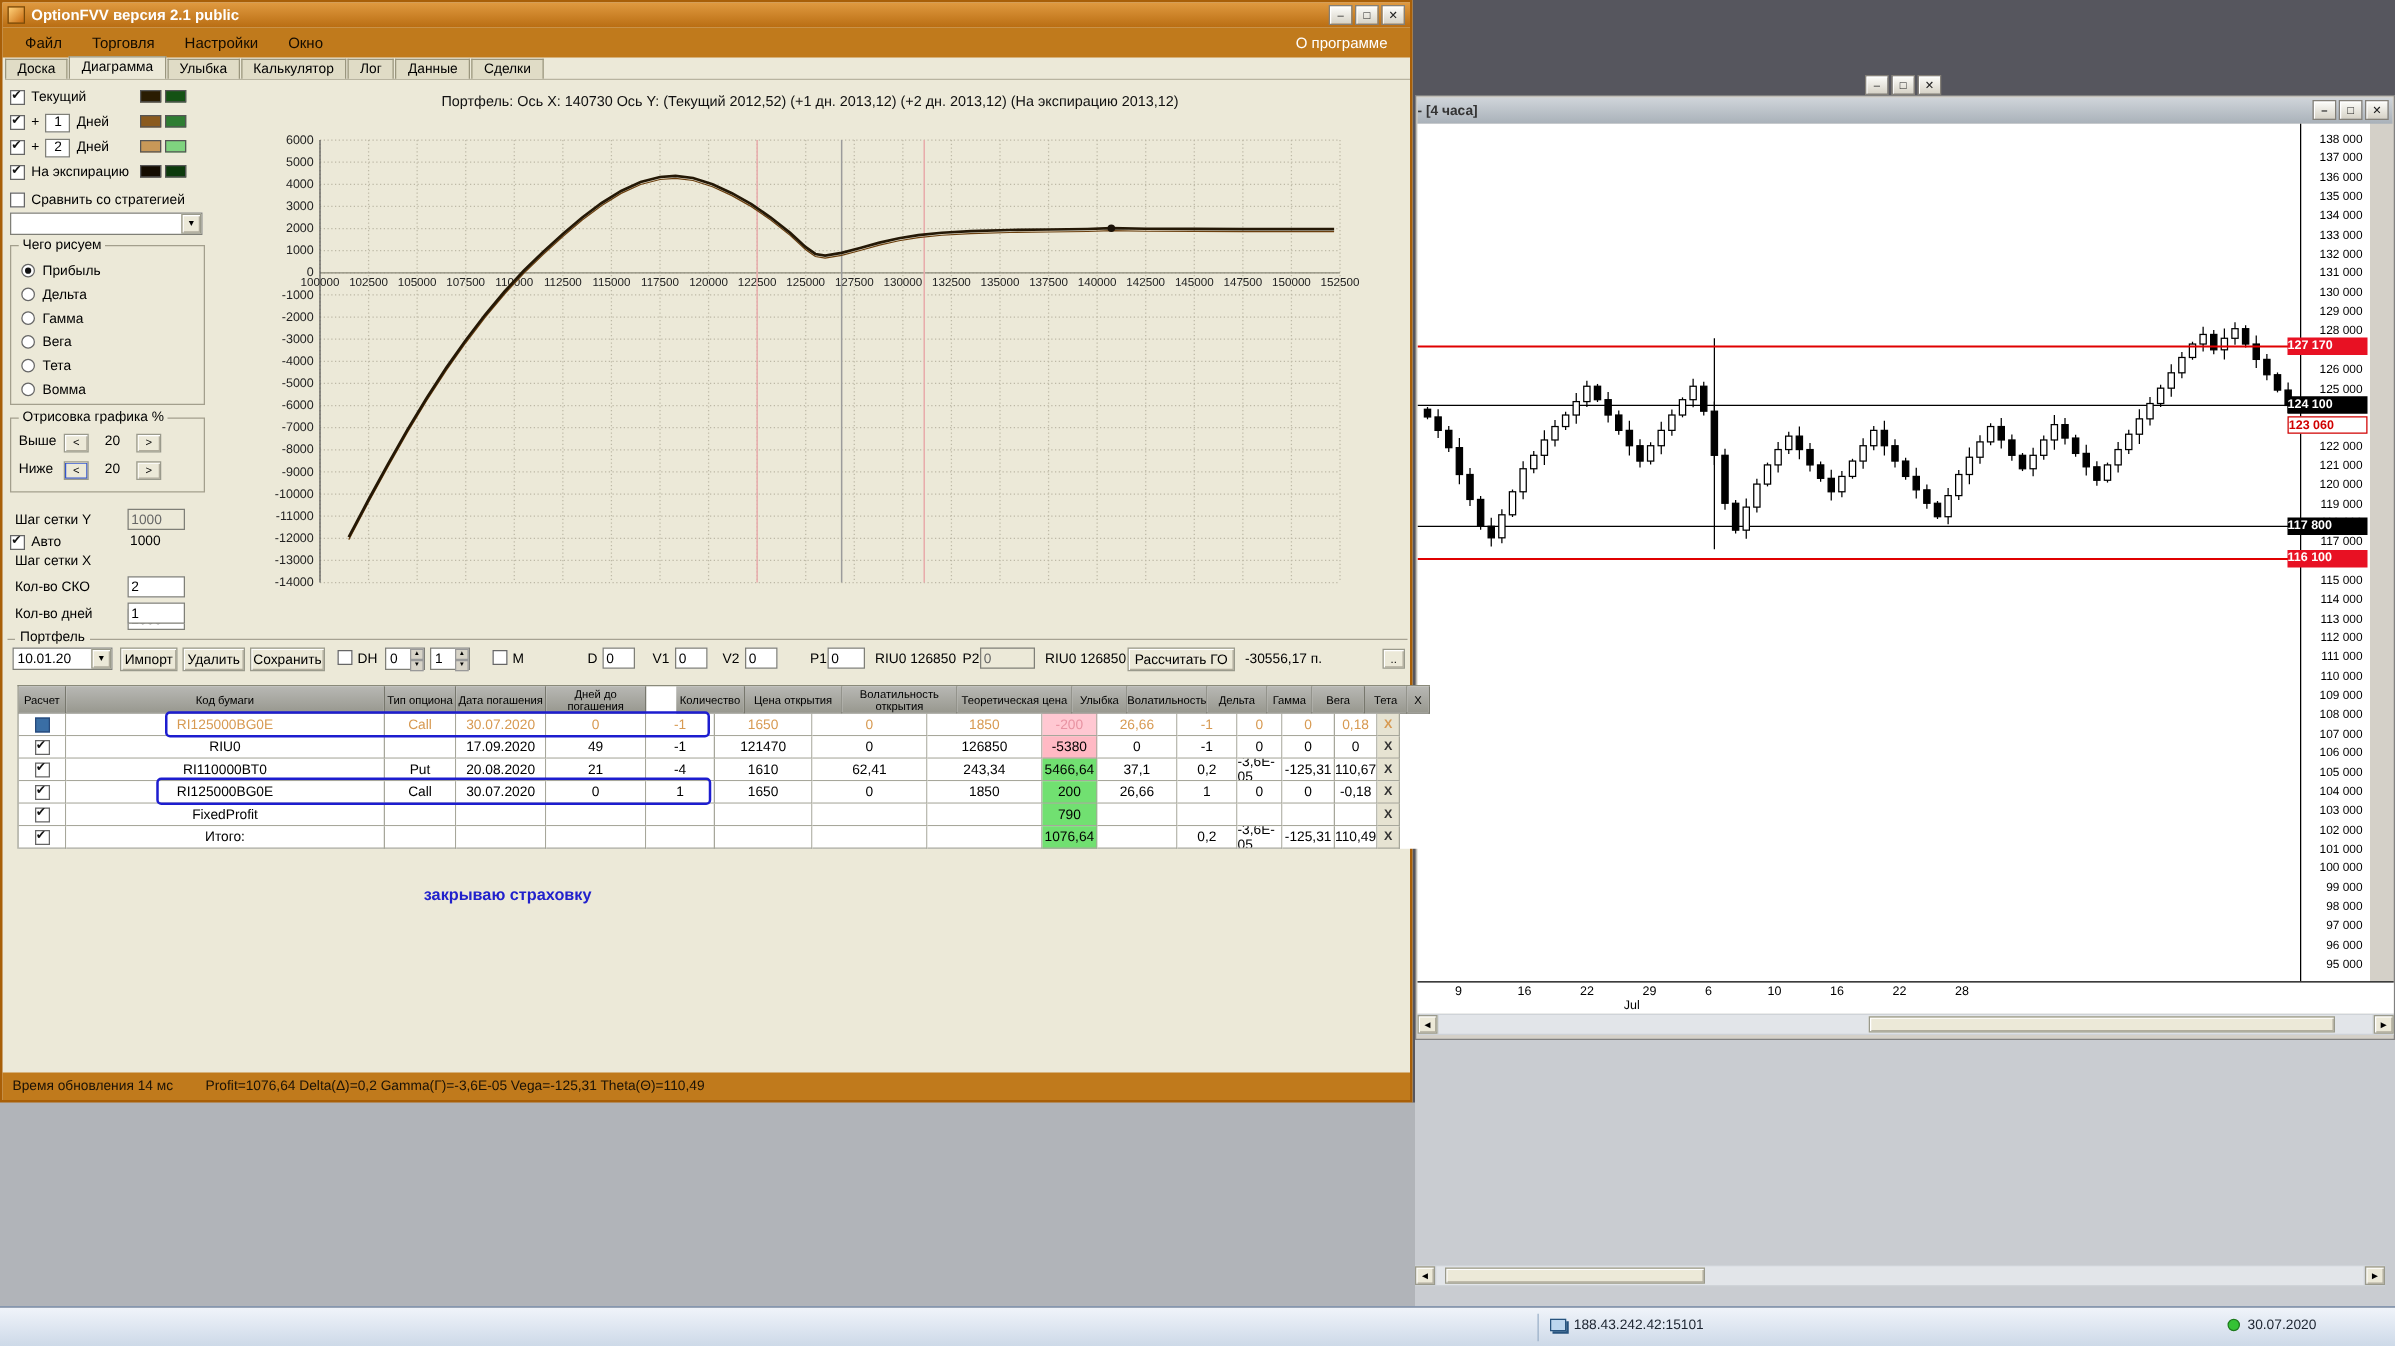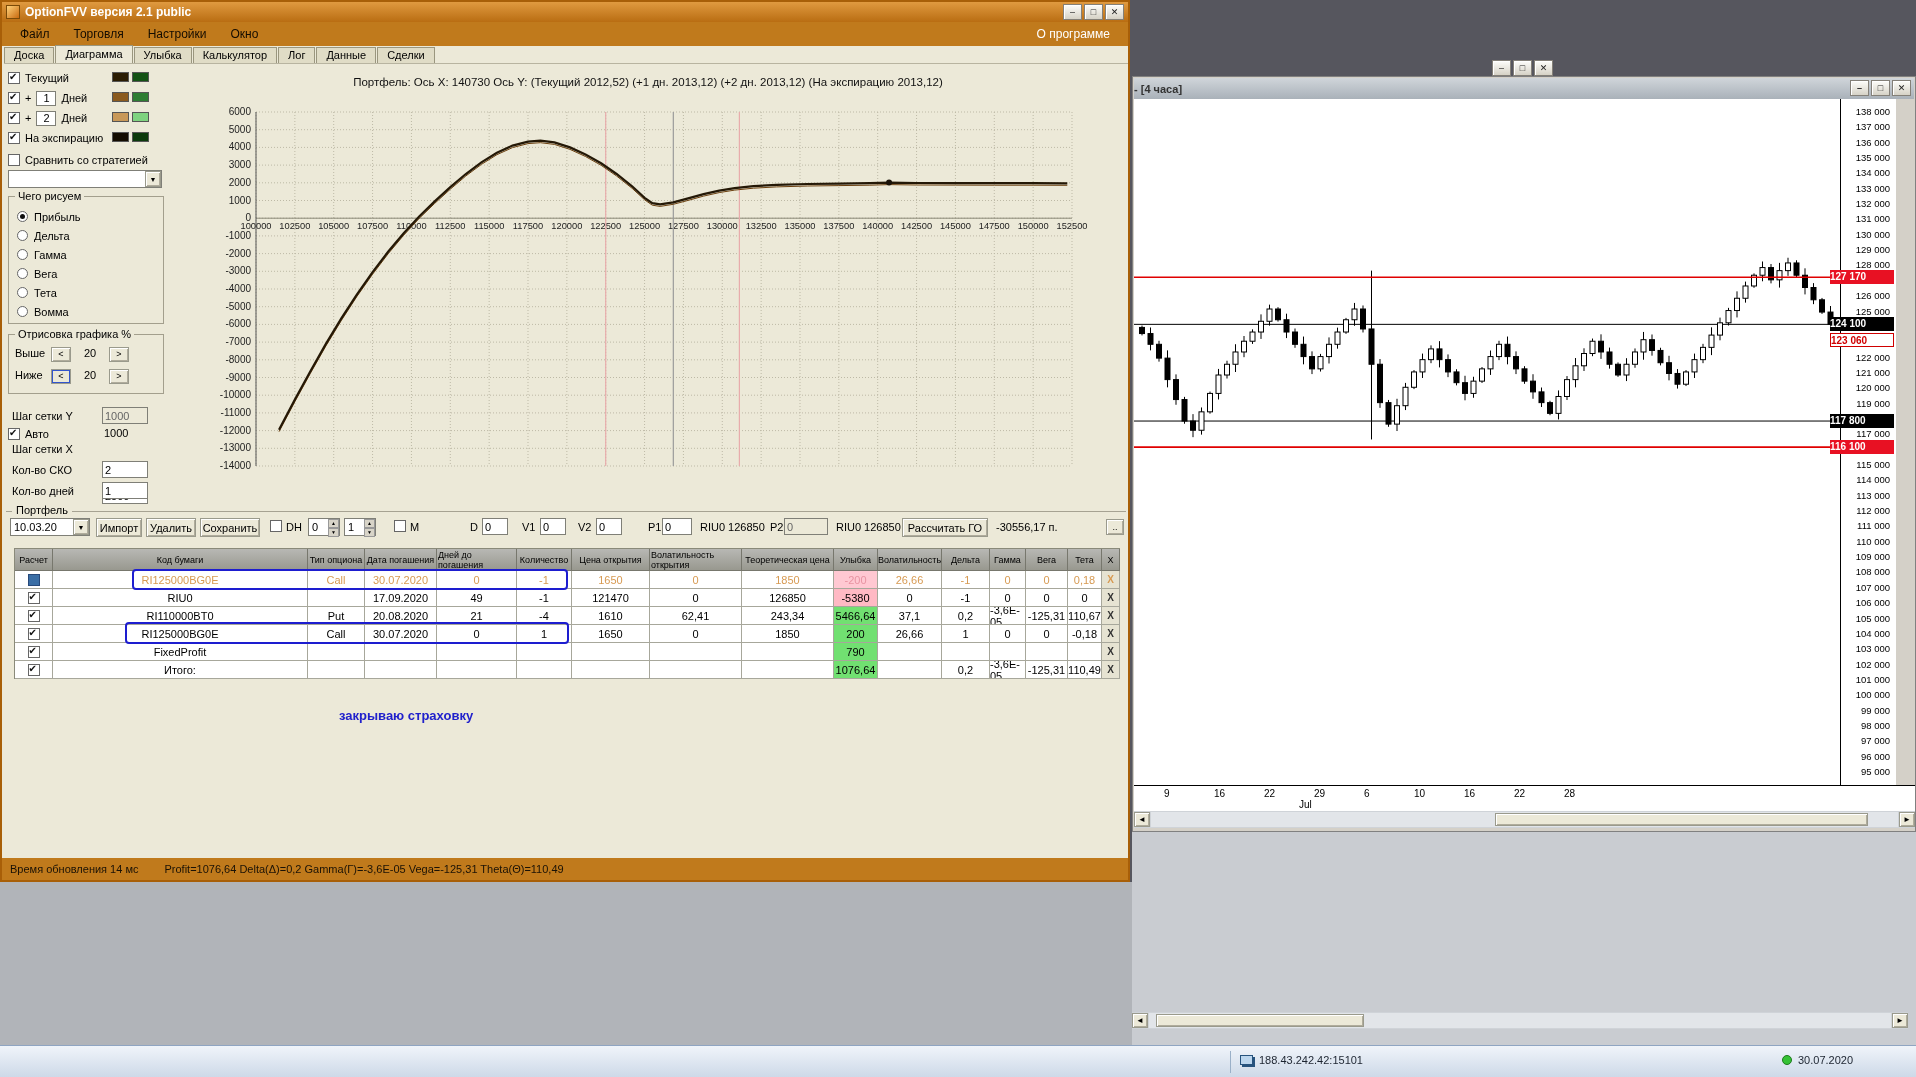--- a/index.html
+++ b/index.html
@@ -62,21 +62,21 @@
 .pbtn{position:absolute;top:2px;height:19px;font:11px "Liberation Sans",sans-serif;}
 .spin{position:absolute;top:2px;width:32px;height:18px;background:#fff;border:1px solid #7f7f77;}
 .spin-val{position:absolute;left:3px;top:2px;}
 .spin-btns{position:absolute;right:0;top:0;width:11px;height:16px;display:flex;flex-direction:column;}
 .spin-btns i{flex:1;font-style:normal;font-size:5px;line-height:7px;text-align:center;background:#d8d4c8;border:1px solid #999;}
 .go-val{position:absolute;top:5px;}
 
 
 .ptable{position:absolute;left:12px;top:546px;border-left:1px solid #8a8a7a;border-top:1px solid #8a8a7a;background:#fff;z-index:1;}
 .trh{display:flex;}
-.th{background:linear-gradient(#b8b8b4,#98988f);border-right:1px solid #77776d;border-bottom:1px solid #77776d;font-size:9px;line-height:10px;display:flex;align-items:center;justify-content:center;text-align:left;height:22px;padding:0 1px;flex:none;}
+.th{background:linear-gradient(#b8b8b4,#98988f);border-right:1px solid #77776d;border-bottom:1px solid #77776d;font-size:9px;line-height:10px;display:flex;align-items:center;justify-content:center;text-align:center;height:22px;padding:0 1px;flex:none;}
 .trr{display:flex;}
 .td{height:18px;border-right:1px solid #a7a79b;border-bottom:1px solid #a7a79b;display:flex;align-items:center;justify-content:center;font-size:11px;background:#fff;overflow:hidden;flex:none;}
 .trr.dim .td{color:#d79a52;}
 .td.neg{background:#ffb9c4;}
 .td.pos{background:#71e071;}
 .trr.dim .td.neg{background:#ffc8d2;color:#e893a2;}
 .td.xcell{background:#e6e3d2;font-weight:bold;color:#333;font-size:10px;}
 .ann{position:absolute;border:2px solid #1d1dcf;border-radius:4px;z-index:3;}
 .note{position:absolute;left:337px;top:706px;color:#2121cc;font-weight:bold;font-size:13px;}
 .statusbar{position:absolute;left:0;bottom:0;right:0;height:22px;background:#c07a1c;display:flex;align-items:center;padding:0 8px;color:#1a1206;gap:26px;}
@@ -602,21 +602,21 @@
         <polyline points="109.0,331.7 124.9,301.6 140.4,273.3 155.9,245.9 171.5,220.2 187.0,196.3 202.6,174.2 218.1,153.8 233.7,135.2 249.2,118.4 264.7,103.4 280.3,89.2 295.8,76.0 311.4,64.4 326.9,54.7 342.5,47.6 358.0,43.6 370.4,42.7 384.4,44.4 400.0,49.4 415.5,56.5 431.1,65.3 446.6,76.0 462.1,88.3 474.6,99.8 482.3,105.2 490.1,106.4 503.3,104.3 518.1,100.4 533.6,96.1 549.2,92.6 564.7,90.1 583.4,88.2 606.7,86.9 637.8,86.0 668.9,85.6 699.9,85.2 719.1,84.6 746.6,85.0 785.4,85.1 824.3,85.2 863.1,85.2 897.3,85.3" fill="none" stroke="#6b3f0e" stroke-width="1" transform="translate(0,2)"></polyline>
         <polyline points="109.0,331.7 124.9,301.6 140.4,273.3 155.9,245.9 171.5,220.2 187.0,196.3 202.6,174.2 218.1,153.8 233.7,135.2 249.2,118.4 264.7,103.4 280.3,89.2 295.8,76.0 311.4,64.4 326.9,54.7 342.5,47.6 358.0,43.6 370.4,42.7 384.4,44.4 400.0,49.4 415.5,56.5 431.1,65.3 446.6,76.0 462.1,88.3 474.6,99.8 482.3,105.2 490.1,106.4 503.3,104.3 518.1,100.4 533.6,96.1 549.2,92.6 564.7,90.1 583.4,88.2 606.7,86.9 637.8,86.0 668.9,85.6 699.9,85.2 719.1,84.6 746.6,85.0 785.4,85.1 824.3,85.2 863.1,85.2 897.3,85.3" fill="none" stroke="#241806" stroke-width="2.2"></polyline>
         <circle cx="719.0605714285714" cy="84.5699" r="3" fill="#1a1208"></circle>
       </svg>
   </div>
 
   <div class="pf-line"></div>
   <span class="pf-label">Портфель</span>
   <div class="pf-controls">
     <div class="dd" style="left:8px;width:80px">
-      <span class="dd-val">10.03.20</span>
+      <span class="dd-val">10.01.20</span>
       <span class="dd-btn raised">▼</span>
     </div>
     <button class="raised pbtn" style="left:94px;width:46px">Импорт</button>
     <button class="raised pbtn" style="left:144px;width:50px">Удалить</button>
     <button class="raised pbtn" style="left:198px;width:60px">Сохранить</button>
     <span class="cb abs" style="left:268px;top:4px"></span>
     <span class="plab" style="left:284px">DH</span>
     <div class="spin" style="left:306px">
       <span class="spin-val">0</span>
       <span class="spin-btns">
@@ -650,21 +650,21 @@
     <button class="raised pbtn" style="left:1104px;width:18px;height:16px;top:3px;font-size:9px">..</button>
   </div>
 
   <div class="ptable" id="ptable">
       <div class="trh">
         <div class="th" style="width: 38px;">Расчет</div>
         <div class="th" style="width: 255px;">Код бумаги</div>
         <div class="th" style="width: 57px;">Тип опциона</div>
         <div class="th" style="width: 72px;">Дата погашения</div>
         <div class="th" style="width: 80px;">Дней до погашения</div>
-        <div class="th" style="width: 55px;">Количество</div>
+        <div class="th" style="width: 55px; margin-left: 24px;">Количество</div>
         <div class="th" style="width: 78px;">Цена открытия</div>
         <div class="th" style="width: 92px;">Волатильность открытия</div>
         <div class="th" style="width: 92px;">Теоретическая цена</div>
         <div class="th" style="width: 44px;">Улыбка</div>
         <div class="th" style="width: 64px;">Волатильность</div>
         <div class="th" style="width: 48px;">Дельта</div>
         <div class="th" style="width: 36px;">Гамма</div>
         <div class="th" style="width: 42px;">Вега</div>
         <div class="th" style="width: 34px;">Тета</div>
         <div class="th" style="width: 18px;">X</div>

